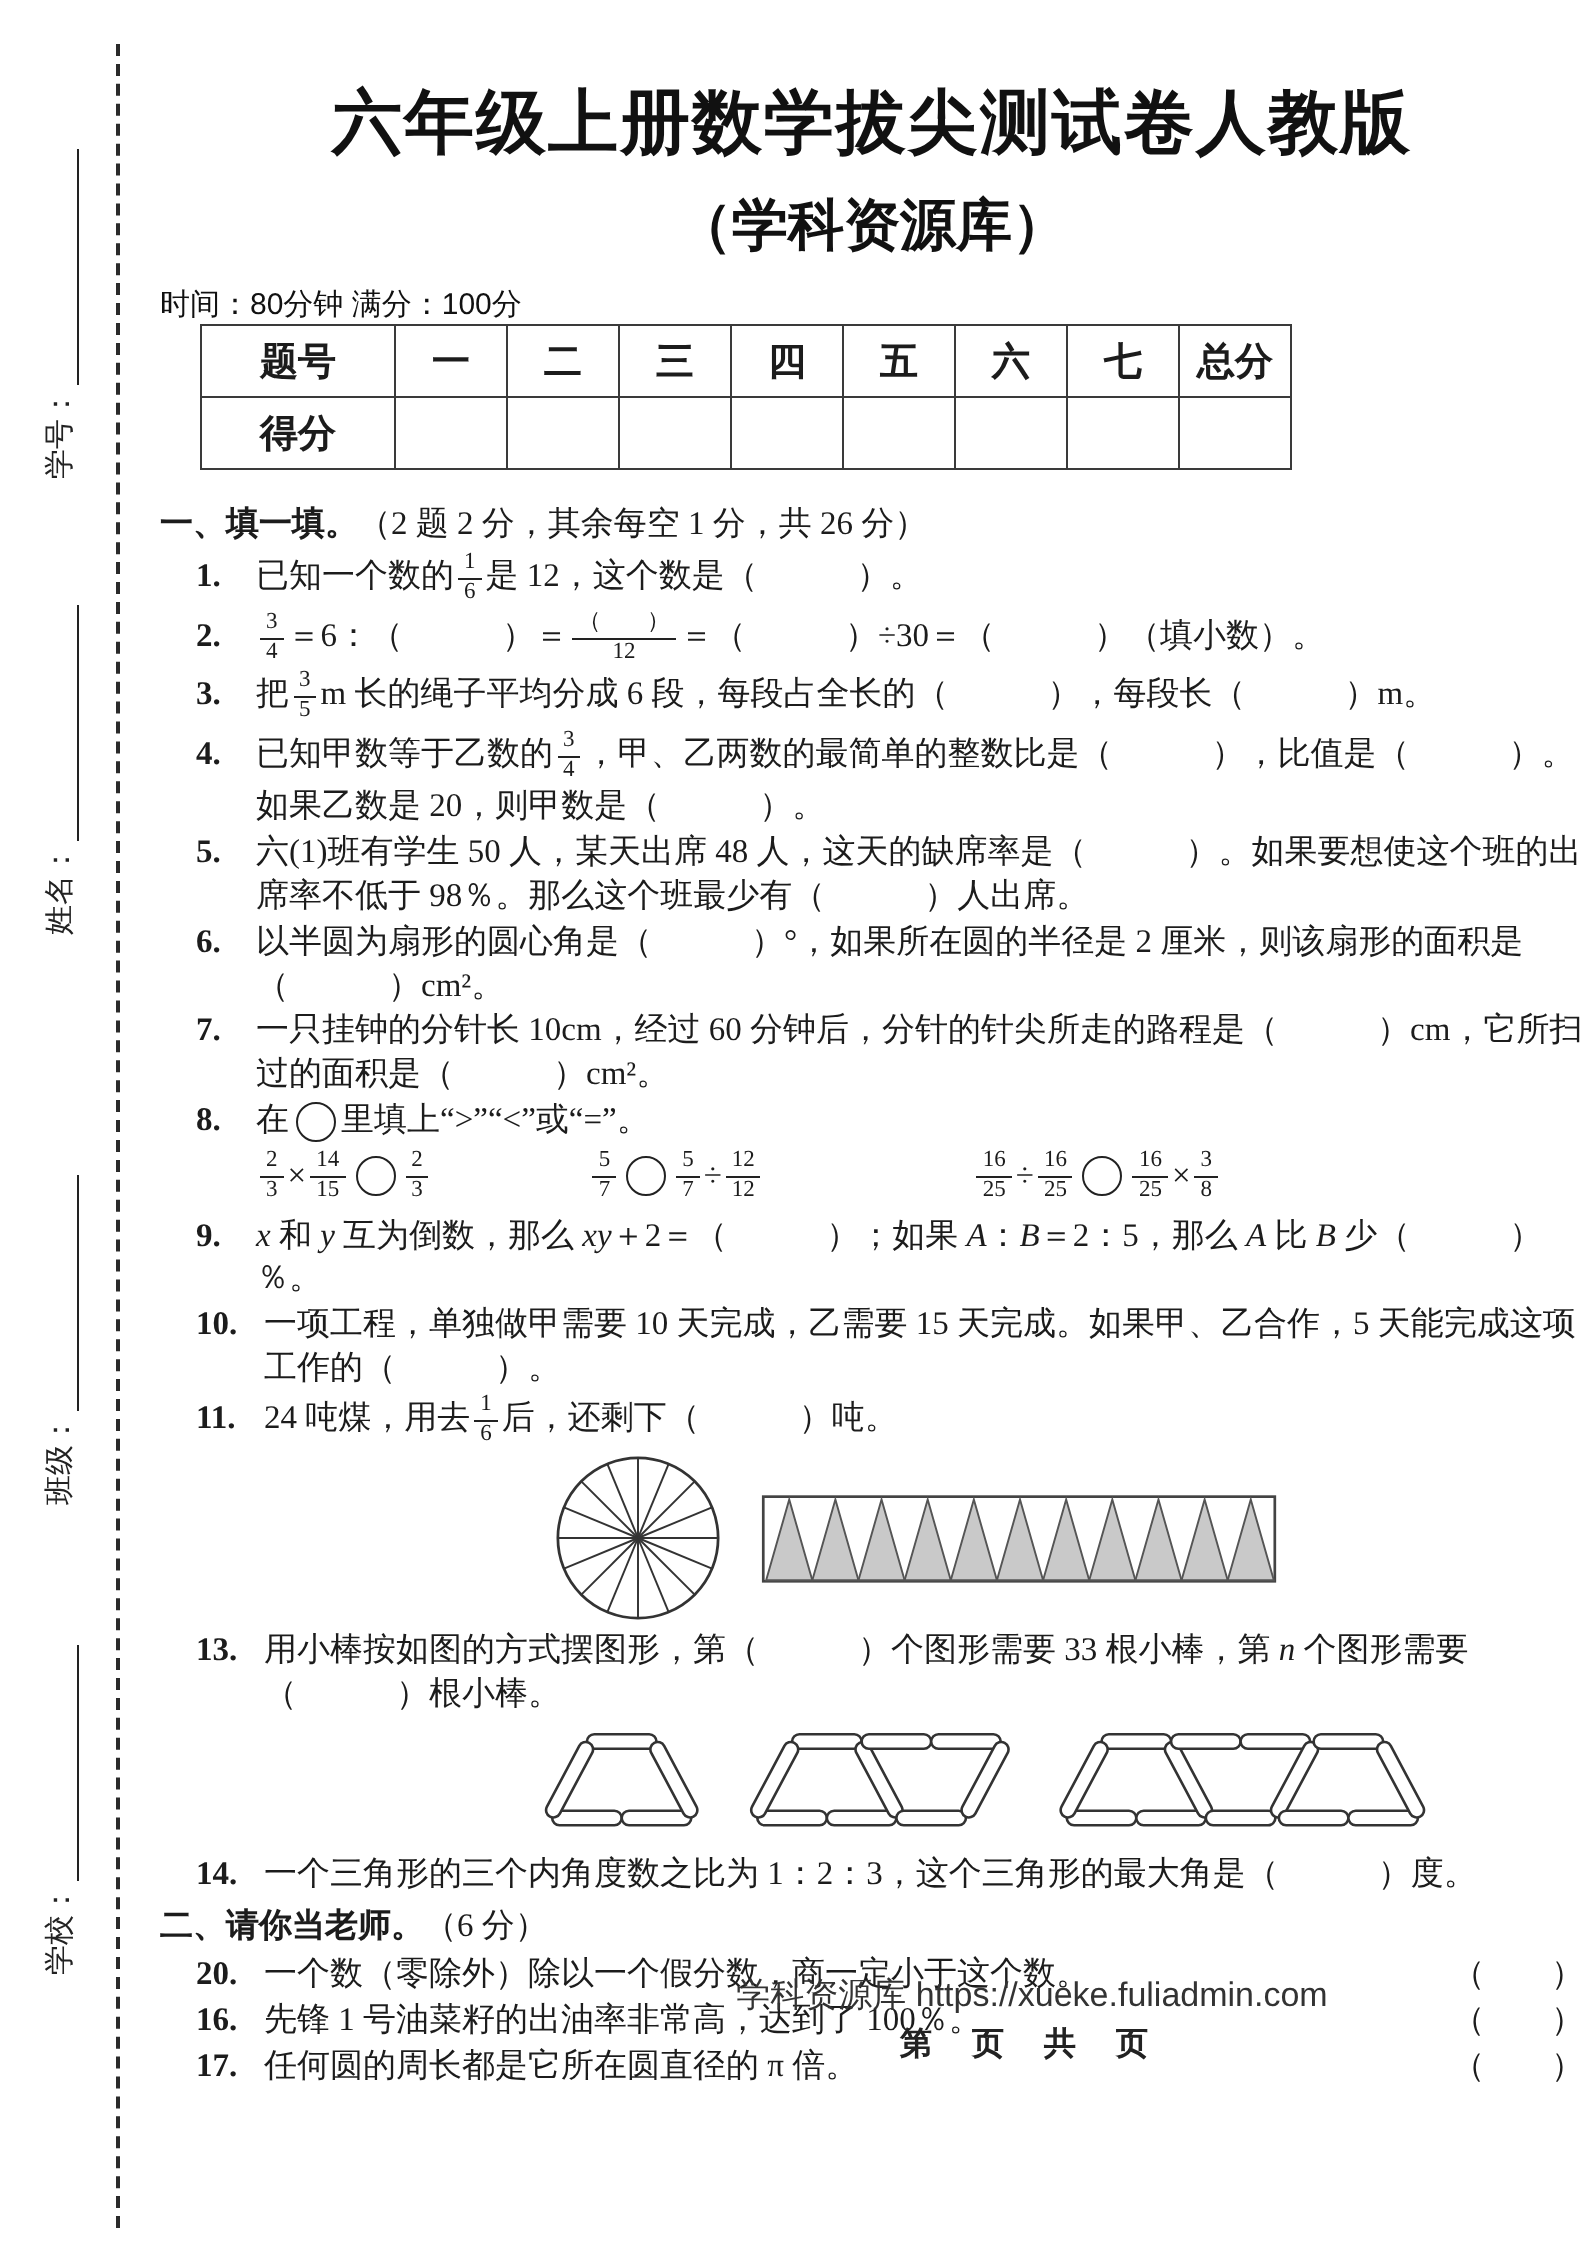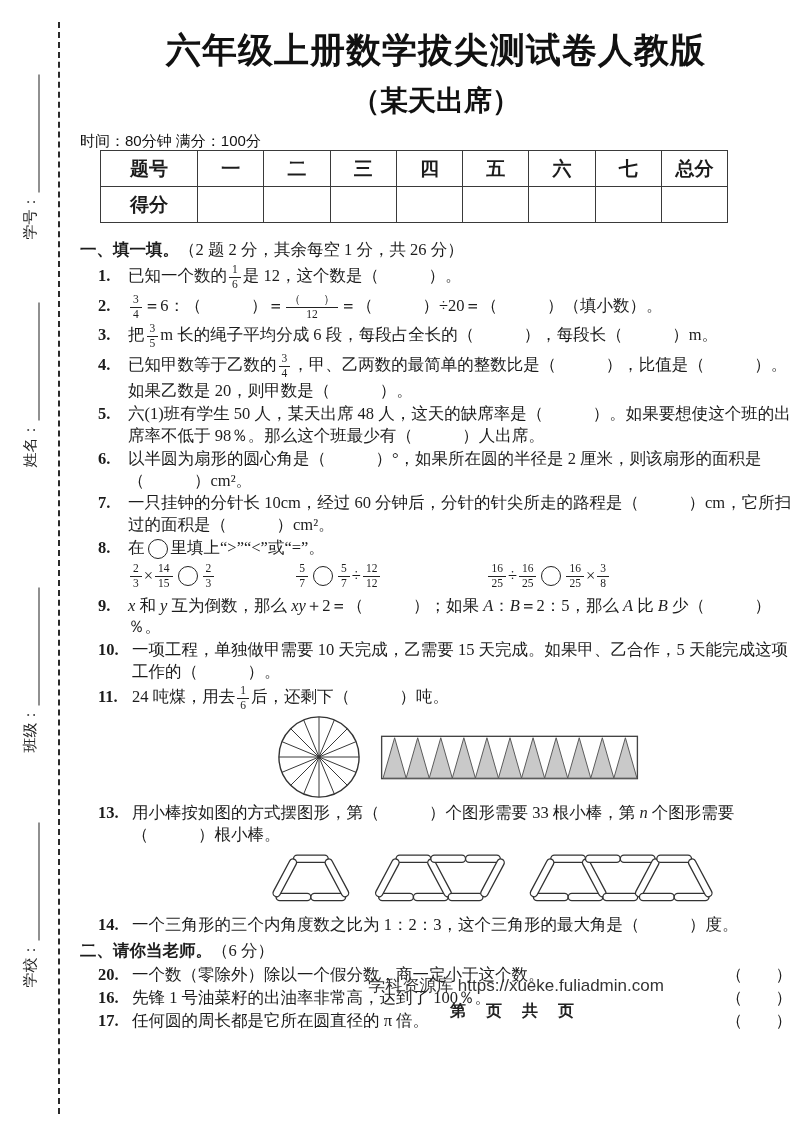--- a/index.html
+++ b/index.html
@@ -7,26 +7,26 @@
         font-family:"Liberation Serif",serif;color:#1c1c1c;margin:0 auto;}
   
   .seal-line{position:absolute;left:58px;top:22px;height:1092px;border-left:2.5px dashed #2a2a2a;}
   .side-field{position:absolute;left:30px;white-space:nowrap;
               transform:translate(-50%,-50%) rotate(-90deg);
               font-family:"Liberation Sans",sans-serif;font-size:15px;color:#222;
               display:flex;align-items:flex-end;}
   .side-field .fill-line{display:inline-block;width:118px;border-bottom:1.6px solid #222;height:13px;margin-left:2px;}
   
   .main{position:absolute;left:80px;top:0;width:712px;}
-  .title{margin:0;padding-top:28px;text-align:center;
+  .title{margin:12px;padding-top:28px;text-align:center;
          font:bold 35px/1.25 "Liberation Sans",sans-serif;letter-spacing:1px;color:#111;}
   .subtitle{margin:12px 0 0;text-align:center;font:bold 28px/1.2 "Liberation Sans",sans-serif;color:#111;}
   .time-info{margin:15px 6px 0 0;text-align:left;font:15px/1.2 "Liberation Sans",sans-serif;color:#111;}
   
-  table.score{border-collapse:collapse;margin-left:20px;width:628px;table-layout:fixed;}
+  table.score{border-collapse:collapse;margin-left:20px;width:546px;table-layout:fixed;}
   table.score td{border:1.6px solid #3a3a3a;height:35px;text-align:center;
                  font-weight:bold;font-size:19px;padding:0;}
   table.score td.corner{width:96px;}
   
   .content{margin-top:16px;font-size:16.5px;line-height:1.32;}
   .section{margin:5px 0 2px;}
   .sec-label{font-weight:bold;}
   .sec-note{font-weight:normal;}
   .q{display:flex;margin:1px 0 1px 18px;align-items:baseline;}
   .qnum{font-weight:bold;min-width:30px;flex:none;}
@@ -72,21 +72,21 @@
         </div>
         <div class="side-field" style="top: 905px;">
           <span>学校：</span>
           <span class="fill-line"></span>
         </div>
       </div>
   </div>
 
   <div class="main">
     <h1 class="title">六年级上册数学拔尖测试卷人教版</h1>
-    <h2 class="subtitle">（某天出席）</h2>
+    <h2 class="subtitle">（学科资源库）</h2>
     <div class="time-info">时间：80分钟  满分：100分</div>
 
     <table class="score">
       <tbody id="score-table-body">
           <tr>
             <td class="corner">题号</td>
             <td>一</td>
             <td>二</td>
             <td>三</td>
             <td>四</td>
@@ -119,21 +119,21 @@
             </span><span>是 12，这个数是（　　　）。</span></div>
         </div>
         <div class="q">
           <span class="qnum">2.</span>
           <div class="qbody"><span class="frac">
               <span class="fn">3</span>
               <span class="fd">4</span>
             </span><span>＝6：（　　　）＝</span><span class="frac">
               <span class="fn">（　　）</span>
               <span class="fd">12</span>
-            </span><span>＝（　　　）÷20＝（　　　）（填小数）。</span></div>
+            </span><span>＝（　　　）÷30＝（　　　）（填小数）。</span></div>
         </div>
         <div class="q">
           <span class="qnum">3.</span>
           <div class="qbody"><span>把</span><span class="frac">
               <span class="fn">3</span>
               <span class="fd">5</span>
             </span><span>m 长的绳子平均分成 6 段，每段占全长的（　　　），每段长（　　　）m。</span></div>
         </div>
         <div class="q">
           <span class="qnum">4.</span>

